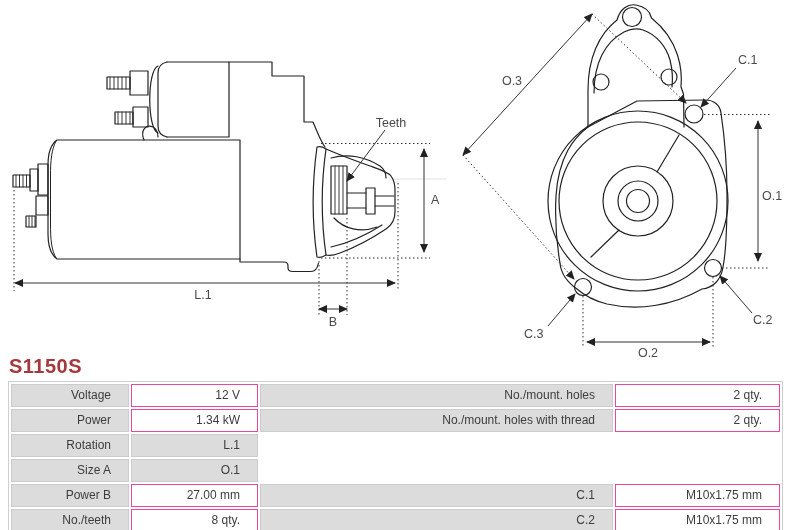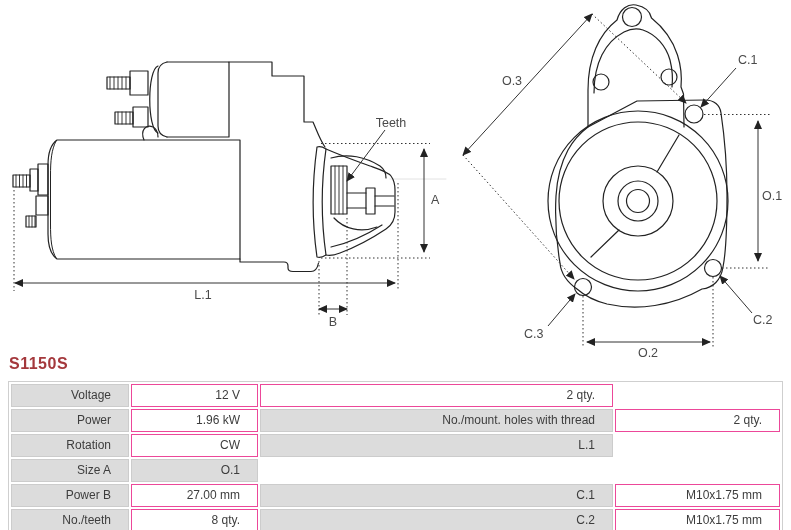--- a/index.html
+++ b/index.html
@@ -1,20 +1,20 @@
 <!DOCTYPE html>
 <html><head>
 <meta charset="utf-8">
 <style>
   html,body{margin:0;padding:0;background:#fff;}
   #canvas{position:relative;width:791px;height:530px;background:#fff;overflow:hidden;
           font-family:"Liberation Sans",sans-serif;}
   #drawing{position:absolute;left:0;top:0;}
   svg text{font-family:"Liberation Sans",sans-serif;font-size:12.5px;fill:#4a4a4a;}
-  #part-number{position:absolute;left:9px;top:355px;font-size:16px;font-weight:bold;
+  #part-number{position:absolute;left:9px;top:355px;font-size:20px;font-weight:bold;
                color:#a4383c;letter-spacing:.5px;}
   #spec-table{position:absolute;left:8px;top:381px;width:775px;background:#fff;
               border:1px solid #cfcfcf;padding:2px;box-sizing:border-box;}
   .spec-row{display:grid;grid-template-columns:118px 127px 353px 1fr;gap:2px;margin-bottom:2px;}
   .spec-row:last-child{margin-bottom:0;}
   .cell{height:21px;line-height:21px;font-size:12px;color:#3d3d3d;text-align:right;
         padding-right:17px;overflow:hidden;white-space:nowrap;}
   .cell.lbl{background:#dcdcdc;border:1px solid #cccccc;}
   .cell.val{background:#ffffff;border:1px solid #ec4899;}
 </style>
@@ -143,31 +143,31 @@
   <text x="753" y="324">C.2</text>
   <text x="524" y="338">C.3</text>
 </svg>
 
 <div id="part-number">S1150S</div>
 
 <div id="spec-table">
   <div class="spec-row">
     <div class="cell lbl">Voltage</div>
     <div class="cell val">12 V</div>
+    <div class="cell lbl">No./mount. holes</div>
     <div class="cell val">2 qty.</div>
   </div>
   <div class="spec-row">
     <div class="cell lbl">Power</div>
-    <div class="cell val">1.96 kW</div>
+    <div class="cell val">1.34 kW</div>
     <div class="cell lbl">No./mount. holes with thread</div>
     <div class="cell val">2 qty.</div>
   </div>
   <div class="spec-row">
     <div class="cell lbl">Rotation</div>
-    <div class="cell val">CW</div>
     <div class="cell lbl">L.1</div>
   </div>
   <div class="spec-row">
     <div class="cell lbl">Size A</div>
     <div class="cell lbl">O.1</div>
   </div>
   <div class="spec-row">
     <div class="cell lbl">Power B</div>
     <div class="cell val">27.00 mm</div>
     <div class="cell lbl">C.1</div>

